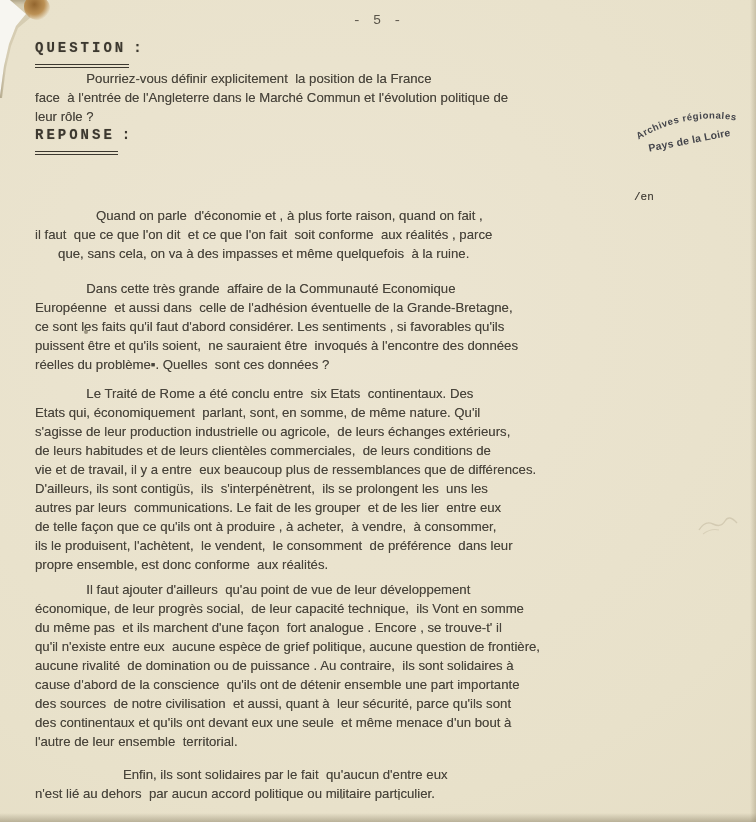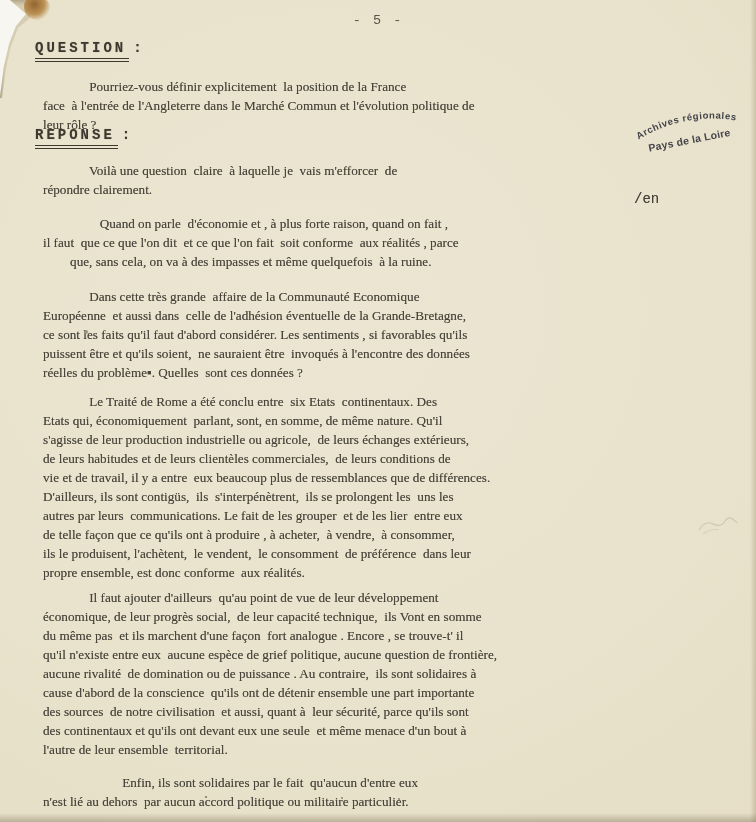--- a/index.html
+++ b/index.html
@@ -49,43 +49,43 @@
     font-size: 13.5px; color: #5a554a; letter-spacing: 2px;
   }
   .heading {
     position: absolute; left: 35px;
     font-size: 14px; font-weight: bold; letter-spacing: 3px;
     color: #3c382f;
     text-shadow: 0 0 1px rgba(60,56,47,0.4);
   }
   .heading .hword {
     border-bottom: 4px double #3c382f;
-    padding-bottom: 2px; padding-right: 3px;
+    padding-bottom: 8px; padding-right: 3px;
   }
   .heading .hcolon { margin-left: 4px; }
   .q-heading { top: 40px; }
   .r-heading { top: 127px; }
   pre.para {
-    position: absolute; left: 35px; margin: 8px;
-    font-family: Liberation Serif, serif;
+    position: absolute; left: 35px; margin: 0;
+    font-family: Liberation Sans, sans-serif;
     font-size: 13.2px; line-height: 19px;
     color: #48443b;
     white-space: pre;
     text-shadow: 0 0 0.5px rgba(72,68,59,0.55);
   }
   .para-q  { top: 69px; line-height: 21px; }
   .para-r0 { top: 153px; }
   .para-r1 { top: 206px; text-align: center; }
   .para-r2 { top: 279px; }
   .para-r3 { top: 384px; }
   .para-r4 { top: 580px; }
   .para-r5 { top: 765px; }
   .insertion {
     position: absolute; left: 634px; top: 191px;
-    font-size: 14px; color: #45413a;
+    font-size: 11px; color: #45413a;
     text-shadow: 0 0 0.5px rgba(72,68,59,0.55);
   }
   .stamp {
     position: absolute; left: 624px; top: 104px;
     width: 126px; height: 48px;
     transform: rotate(-11deg);
     opacity: 0.88;
   }
   .stamp text {
     font-family: "Liberation Sans", "DejaVu Sans", sans-serif;
@@ -126,22 +126,20 @@
         <textPath href="#stamp-arc" startOffset="50%" text-anchor="middle">Archives régionales</textPath>
       </text>
       <text class="flat-text" x="63" y="40" text-anchor="middle">Pays de la Loire</text>
     </svg>
   </div>
 
   <div class="heading r-heading">
     <span class="hword">REPONSE</span><span class="hcolon">:</span>
   </div>
 
-  <pre class="para para-r0">              Voilà une question  claire  à laquelle je  vais m'efforcer  de
-répondre clairement.</pre>
 
   <div class="insertion">/en</div>
   <pre class="para para-r1">              Quand on parle  d'économie et , à plus forte raison, quand on fait ,
 il faut  que ce que l'on dit  et ce que l'on fait  soit conforme  aux réalités , parce
 que, sans cela, on va à des impasses et même quelquefois  à la ruine.</pre>
 
   <pre class="para para-r2">              Dans cette très grande  affaire de la Communauté Economique
 Européenne  et aussi dans  celle de l'adhésion éventuelle de la Grande-Bretagne,
 ce sont les faits qu'il faut d'abord considérer. Les sentiments , si favorables qu'ils
 puissent être et qu'ils soient,  ne sauraient être  invoqués à l'encontre des données

